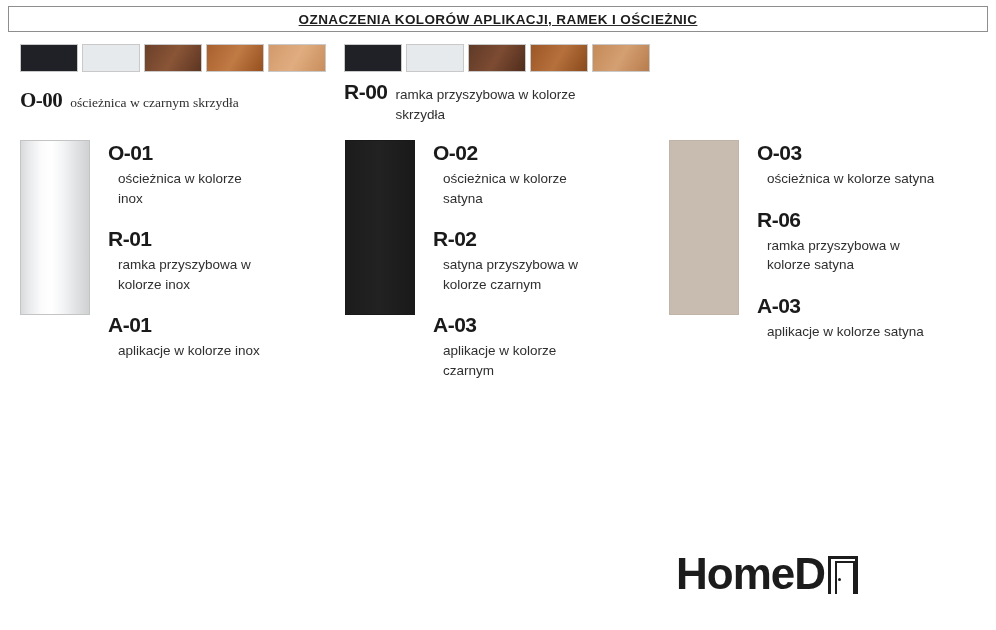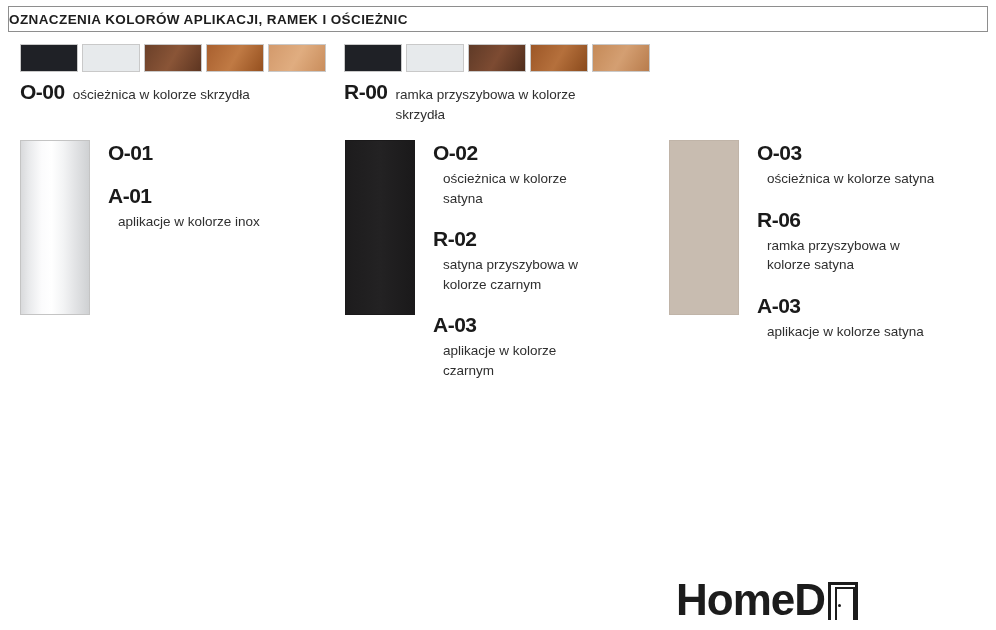--- a/index.html
+++ b/index.html
@@ -20,21 +20,22 @@
   .header-bar {
     position: absolute;
     left: 8px;
     top: 6px;
     width: 980px;
     height: 26px;
     border: 1px solid #8e8e8e;
     box-sizing: border-box;
     display: flex;
     align-items: center;
-    justify-content: flex-start;
+    justify-content: center;
+    text-decoration: underline;
   }
   .header-title {
     font-size: 13.5px;
     font-weight: bold;
     letter-spacing: 0.4px;
     color: #1d1d1d;
     text-transform: uppercase;
     white-space: nowrap;
   }
 
@@ -66,21 +67,21 @@
     white-space: nowrap;
   }
   .code-desc {
     font-size: 13.5px;
     color: #2f2f2f;
     line-height: 1.45;
     margin-left: 8px;
     padding-top: 5px;
   }
 
-  #line-o00 { left: 20px; top: 80px; width: 310px; }
+  #line-o00 { left: 20px; top: 88px; width: 310px; font-family: Liberation Serif, serif; }
   #line-r00 { left: 344px; top: 80px; width: 300px; }
   #line-r00 .code-desc { max-width: 228px; }
 
   
   .panel {
     position: absolute;
     border: 1px solid #c4c4c4;
     box-sizing: border-box;
   }
   #panel-01 {
@@ -121,21 +122,21 @@
   #block-02 { left: 433px; top: 141px; width: 222px; }
   #block-03 { left: 757px; top: 141px; width: 232px; }
   #block-01 .code-desc { max-width: 152px; }
   #block-02 .code-desc { max-width: 152px; }
   #block-03 .code-desc { max-width: 170px; }
 
   
   .logo {
     position: absolute;
     left: 676px;
-    top: 574px;
+    top: 548px;
     height: 52px;
     display: flex;
     align-items: center;
     font-size: 44px;
     font-weight: bold;
     letter-spacing: -1px;
     color: #1c1c1c;
     white-space: nowrap;
   }
   .logo .door-glyph {
@@ -181,40 +182,45 @@
 <div class="strip-row" id="strip-left">
   <div class="strip-swatch" style="background:#1f2126;"></div>
   <div class="strip-swatch" style="background:#e7eaec;"></div>
   <div class="strip-swatch" style="background:linear-gradient(120deg,#6b4029,#8a5537,#5d3521);"></div>
   <div class="strip-swatch" style="background:linear-gradient(120deg,#a9602f,#c07a44,#95501f);"></div>
   <div class="strip-swatch" style="background:linear-gradient(120deg,#d39a6c,#e0ad80,#c98d5c);"></div>
 </div>
 
 <div class="code-line" id="line-o00">
   <div class="code-label">O-00</div>
-  <div class="code-desc">ościeżnica w kolorze skrzydła</div>
+  <div class="code-desc">ościeżnica w czarnym skrzydła</div>
 </div>
 
 <div class="strip-row" id="strip-right">
   <div class="strip-swatch" style="background:#1f2126;"></div>
   <div class="strip-swatch" style="background:#e7eaec;"></div>
   <div class="strip-swatch" style="background:linear-gradient(120deg,#5f3a27,#7d4b32,#4f2d1c);"></div>
   <div class="strip-swatch" style="background:linear-gradient(120deg,#9d5727,#b5703c,#8a4a1c);"></div>
   <div class="strip-swatch" style="background:linear-gradient(120deg,#c58a58,#d49f72,#b87c4c);"></div>
 </div>
 
 <div class="code-line" id="line-r00">
   <div class="code-label">R-00</div>
   <div class="code-desc">ramka przyszybowa  w kolorze skrzydła</div>
 </div>
 
 <div class="panel" id="panel-01"></div>
 <div class="code-block" id="block-01">
   <div class="code-entry">
     <div class="code-label">O-01</div>
+    <div class="code-desc">ościeżnica w kolorze inox</div>
+  </div>
+  <div class="code-entry">
+    <div class="code-label">R-01</div>
+    <div class="code-desc">ramka przyszybowa w kolorze inox</div>
   </div>
   <div class="code-entry">
     <div class="code-label">A-01</div>
     <div class="code-desc">aplikacje  w kolorze inox</div>
   </div>
 </div>
 
 <div class="panel" id="panel-02"></div>
 <div class="code-block" id="block-02">
   <div class="code-entry">

